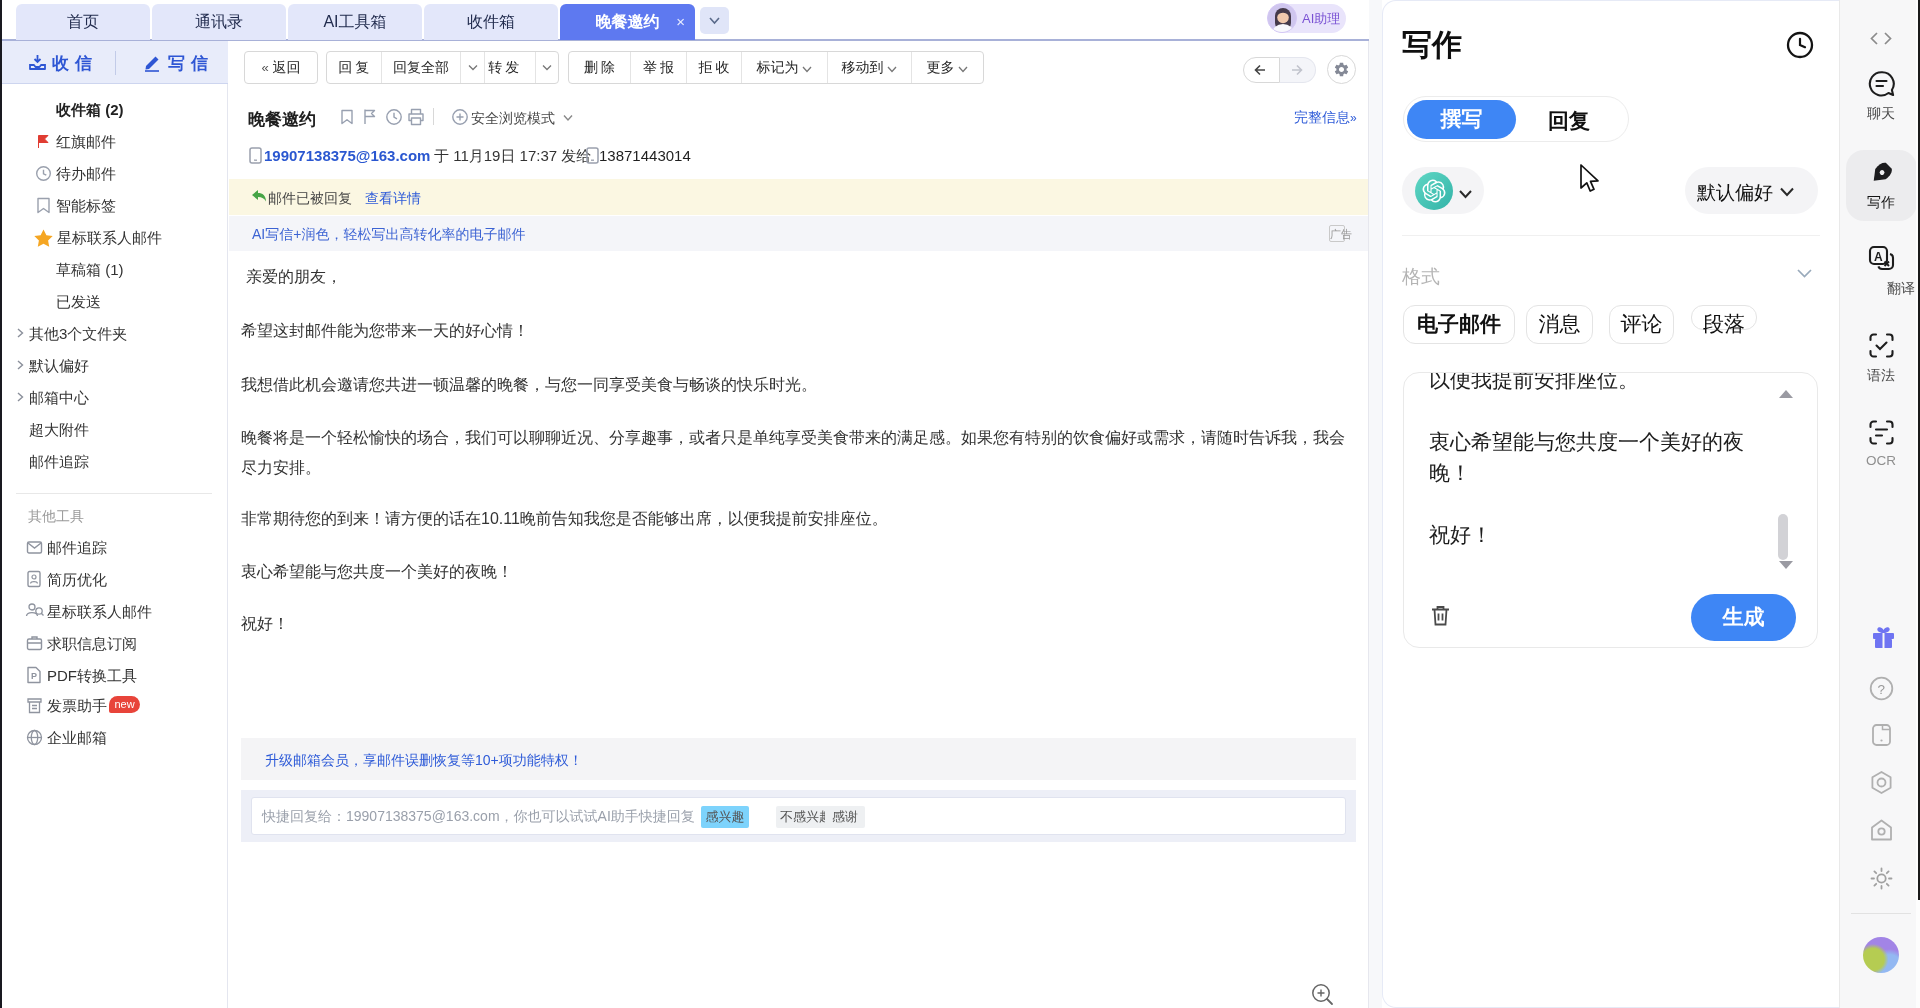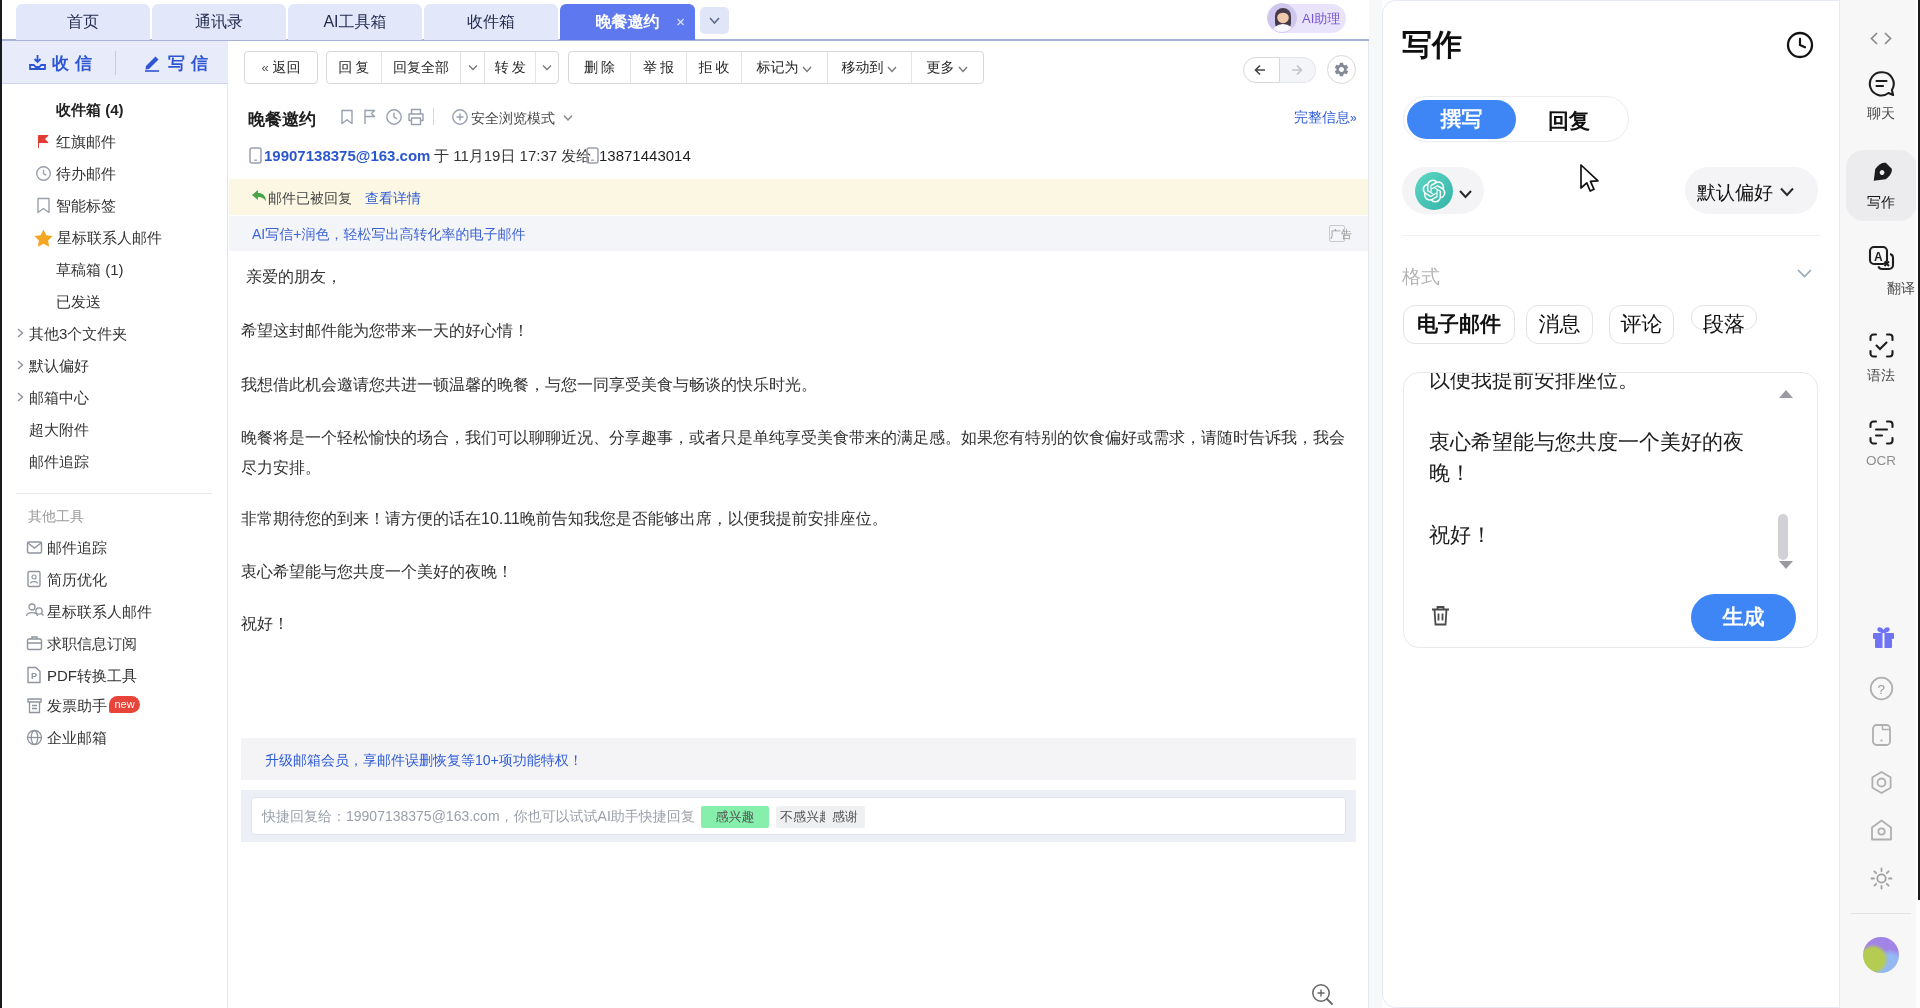--- a/index.html
+++ b/index.html
@@ -51,21 +51,21 @@
 <div class="abs" style="left:143px;top:54px;">
     <svg width="18" height="18">
       <path d="M3 12 L12.5 2.5 L15.5 5.5 L6 15 L2.5 15.5 Z" fill="#2e56d4"></path>
       <path d="M2 17 H16" stroke="#2e56d4" stroke-width="1.6"></path>
     </svg>
   </div>
 <div class="abs" id="btn-xiexin" style="left:168px;top:52px;color:#2e56d4;font-size:17px;font-weight:bold;letter-spacing:6px;">写信</div>
 <div class="abs" style="left:115px;top:51px;width:1px;height:24px;background:#c2cbe8;"></div>
 
 <div id="folders" style="position:absolute;left:0;top:0;font-size:15px;color:#333;">
-<div class="abs" style="left:56px;top:101px;font-weight:bold;color:#222;">收件箱 (4)</div>
+<div class="abs" style="left:56px;top:101px;font-weight:bold;color:#222;">收件箱 (2)</div>
 <div class="abs" style="left:35px;top:133px;">
       <svg width="17" height="17">
         <path d="M3.5 15 V2.5 H13 L9.5 6 L13 9.5 H3.5" fill="#e03c32" stroke="#e03c32" stroke-width="1" stroke-linejoin="round"></path>
       </svg>
     </div>
 <div class="abs" style="left:56px;top:133px;">红旗邮件</div>
 <div class="abs" style="left:35px;top:165px;">
       <svg width="17" height="17">
         <circle cx="8.5" cy="8.5" r="6.8" fill="none" stroke="#9aa0ad" stroke-width="1.4"></circle>
         <path d="M8.5 4.8 V8.8 L11.3 10.2" fill="none" stroke="#9aa0ad" stroke-width="1.4"></path>
@@ -171,21 +171,21 @@
 <div class="abs" style="left:244px;top:51px;width:74px;height:33px;border:1px solid #d8d8d8;border-radius:4px;line-height:31px;text-align:center;">
 <span style="color:#555;font-size:13px;">«</span> 返回</div>
 <div class="abs" style="left:326px;top:51px;width:233px;height:33px;border:1px solid #d8d8d8;border-radius:4px;display:flex;">
 <div style="width:55px;border-right:1px solid #e4e4e4;text-align:center;line-height:31px;letter-spacing:3px;text-indent:3px;">回复</div>
 <div style="width:80px;border-right:1px solid #e4e4e4;text-align:center;line-height:31px;">回复全部</div>
 <div style="width:24px;border-right:1px solid #e4e4e4;">
         <svg width="24" height="31">
           <path d="M8 13.5 L12 17.5 L16 13.5" fill="none" stroke="#777" stroke-width="1.3"></path>
         </svg>
       </div>
-<div style="width:51px;border-right:1px solid #e4e4e4;text-align:center;line-height:31px;letter-spacing:3px;text-indent:3px;">转发</div>
+<div style="width:51px;border-right:1px solid #e4e4e4;line-height:31px;letter-spacing:3px;text-indent:3px;">转发</div>
 <div style="width:22px;">
         <svg width="22" height="31">
           <path d="M7 13.5 L11 17.5 L15 13.5" fill="none" stroke="#777" stroke-width="1.3"></path>
         </svg>
       </div>
 </div>
 <div class="abs" style="left:568px;top:51px;width:416px;height:33px;border:1px solid #d8d8d8;border-radius:4px;display:flex;">
 <div style="width:62px;border-right:1px solid #e4e4e4;text-align:center;line-height:31px;letter-spacing:3px;text-indent:3px;">删除</div>
 <div style="width:56px;border-right:1px solid #e4e4e4;text-align:center;line-height:31px;letter-spacing:3px;text-indent:3px;">举报</div>
 <div style="width:55px;border-right:1px solid #e4e4e4;text-align:center;line-height:31px;letter-spacing:3px;text-indent:3px;">拒收</div>
@@ -287,21 +287,21 @@
 <div class="abs" style="left:241px;top:504px;">非常期待您的到来！请方便的话在10.11晚前告知我您是否能够出席，以便我提前安排座位。</div>
 <div class="abs" style="left:241px;top:557px;">衷心希望能与您共度一个美好的夜晚！</div>
 <div class="abs" style="left:241px;top:609px;">祝好！</div>
 </div>
 <div id="mailfoot" style="position:absolute;left:0;top:0;">
 <div class="abs" style="left:241px;top:738px;width:1115px;height:42px;background:#f4f4f6;"></div>
 <div class="abs" style="left:265px;top:752px;font-size:14px;color:#2e5bd8;">升级邮箱会员，享邮件误删恢复等10+项功能特权！</div>
 <div class="abs" style="left:241px;top:790px;width:1115px;height:52px;background:#edeff7;"></div>
 <div class="abs" style="left:251px;top:797px;width:1095px;height:38px;background:#fff;border:1px solid #e0e3ef;border-radius:3px;"></div>
 <div class="abs" style="left:262px;top:808px;font-size:14px;color:#9aa0ab;">快捷回复给：19907138375@163.com，你也可以试试AI助手快捷回复</div>
-<div class="abs" style="left:701px;top:806px;width:68px;height:22px;background:#86efac;border-radius:2px;font-size:13px;color:#555;text-align:center;line-height:22px;">感兴趣</div>
+<div class="abs" style="left:701px;top:806px;width:48px;height:22px;background:#7dd3fc;border-radius:2px;font-size:13px;color:#555;text-align:center;line-height:22px;">感兴趣</div>
 <div class="abs" style="left:757px;top:806px;width:60px;height:22px;background:#eef0f2;border-radius:2px;font-size:13px;color:#555;text-align:center;line-height:22px;margin-left:19px;">不感兴趣</div>
 <div class="abs" style="left:825px;top:806px;width:40px;height:22px;background:#eef0f2;border-radius:2px;font-size:13px;color:#555;text-align:center;line-height:22px;">感谢</div>
 <div class="abs" style="left:1310px;top:982px;">
       <svg width="26" height="26">
         <circle cx="11" cy="11" r="8.2" fill="none" stroke="#666" stroke-width="1.5"></circle>
         <path d="M11 7.5 V14.5 M7.5 11 H14.5" stroke="#666" stroke-width="1.4"></path>
         <path d="M17 17 L22 22" stroke="#666" stroke-width="1.8" stroke-linecap="round"></path>
       </svg>
     </div>
 </div>

